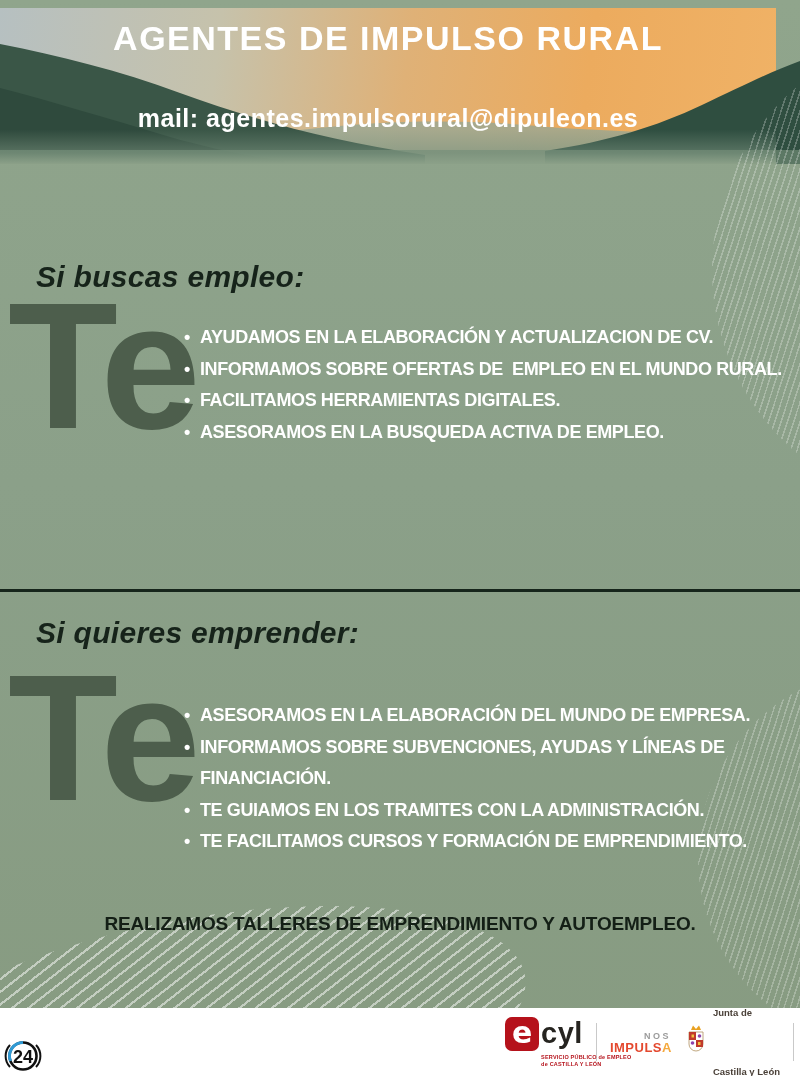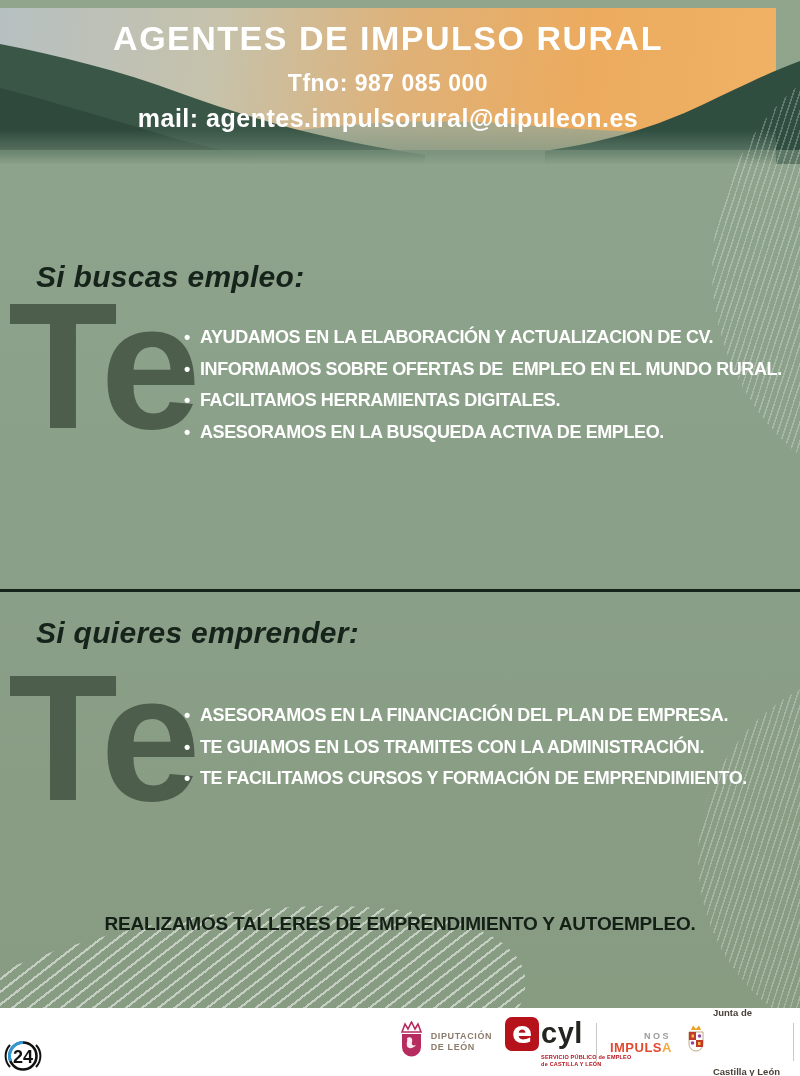--- a/index.html
+++ b/index.html
@@ -93,21 +93,20 @@
 
   <div class="header">
     <svg width="800" height="156" viewBox="0 0 800 156" preserveAspectRatio="none">
       <path d="M300,122 C400,110 480,112 560,120 L800,132 L800,156 L300,156 Z" fill="#93a797" opacity="0.75"></path>
       <path d="M545,156 L545,143 C610,133 655,119 702,97 C740,79 772,63 800,53 L800,156 Z" fill="#2f4e40"></path>
       <path d="M0,36 C60,48 118,62 180,85 C258,113 330,133 425,147 L425,156 L0,156 Z" fill="#3a5647"></path>
       <path d="M0,80 C50,93 110,111 170,129 C212,141 252,149 285,153 L285,156 L0,156 Z" fill="#2f4a3d"></path>
       <rect x="0" y="142" width="800" height="14" fill="#6f8a74" opacity="0.7"></rect>
     </svg>
     <div class="header-text header-title">AGENTES DE IMPULSO RURAL</div>
-    <div class="header-text header-phone">Tfno: 987 085 000</div>
     <div class="header-text header-mail">mail: agentes.impulsorural@dipuleon.es</div>
   </div>
 
   <div class="hatch-circle" id="hatch-top-right"></div>
   <div class="hatch-circle" id="hatch-mid-right"></div>
   <div id="hatch-bottom-left"></div>
 
 
   <div class="section-heading" id="heading-1">Si buscas empleo:</div>
   <div class="big-word" id="bigword-1">Te</div>
@@ -116,40 +115,30 @@
     <li>INFORMAMOS SOBRE OFERTAS DE  EMPLEO EN EL MUNDO RURAL.</li>
     <li>FACILITAMOS HERRAMIENTAS DIGITALES.</li>
     <li>ASESORAMOS EN LA BUSQUEDA ACTIVA DE EMPLEO.</li>
   </ul>
 
   <div class="divider"></div>
 
   <div class="section-heading" id="heading-2">Si quieres emprender:</div>
   <div class="big-word" id="bigword-2">Te</div>
   <ul class="bullets" id="bullets-2">
-    <li>ASESORAMOS EN LA FINANCIACIÓN DEL PLAN DE EMPRESA.</li>
+    <li>ASESORAMOS EN LA ELABORACIÓN DEL MUNDO DE EMPRESA.</li>
+    <li>INFORMAMOS SOBRE SUBVENCIONES, AYUDAS Y LÍNEAS DE FINANCIACIÓN.</li>
     <li>TE GUIAMOS EN LOS TRAMITES CON LA ADMINISTRACIÓN.</li>
     <li>TE FACILITAMOS CURSOS Y FORMACIÓN DE EMPRENDIMIENTO.</li>
   </ul>
   <div class="closing-line" id="closing-2">REALIZAMOS TALLERES DE EMPRENDIMIENTO Y AUTOEMPLEO.</div>
 
   <div class="footer">
     <div class="logos">
 
-      <div class="logo-block">
-        <svg width="27" height="42" viewBox="0 0 27 42">
-          <path d="M4,11 L7,3 L10,8 L13.5,1 L17,8 L20,3 L23,11 Z" fill="none" stroke="#b62c5e" stroke-width="1.6"></path>
-          <path d="M4,13 h19 v13 a9.5 9.5 0 0 1 -19 0 Z" fill="#b62c5e"></path>
-          <path d="M9,17 c4,-2 6,1 5,4 c-1,3 1,4 4,3 c-3,4 -8,4 -9,1 c-1,-3 1,-6 0,-8 Z" fill="#ffffff" opacity="0.9"></path>
-        </svg>
-        <div class="dip-text">
-          <span>DIPUTACIÓN</span>
-          <span>DE LEÓN</span>
-        </div>
-      </div>
 
       <div class="ecyl">
         <div class="ecyl-e">e</div>
         <div class="ecyl-rest">cyl</div>
         <div class="ecyl-sub">
           <div>SERVICIO PÚBLICO de EMPLEO</div>
           <div>de CASTILLA Y LEÓN</div>
         </div>
       </div>
 

